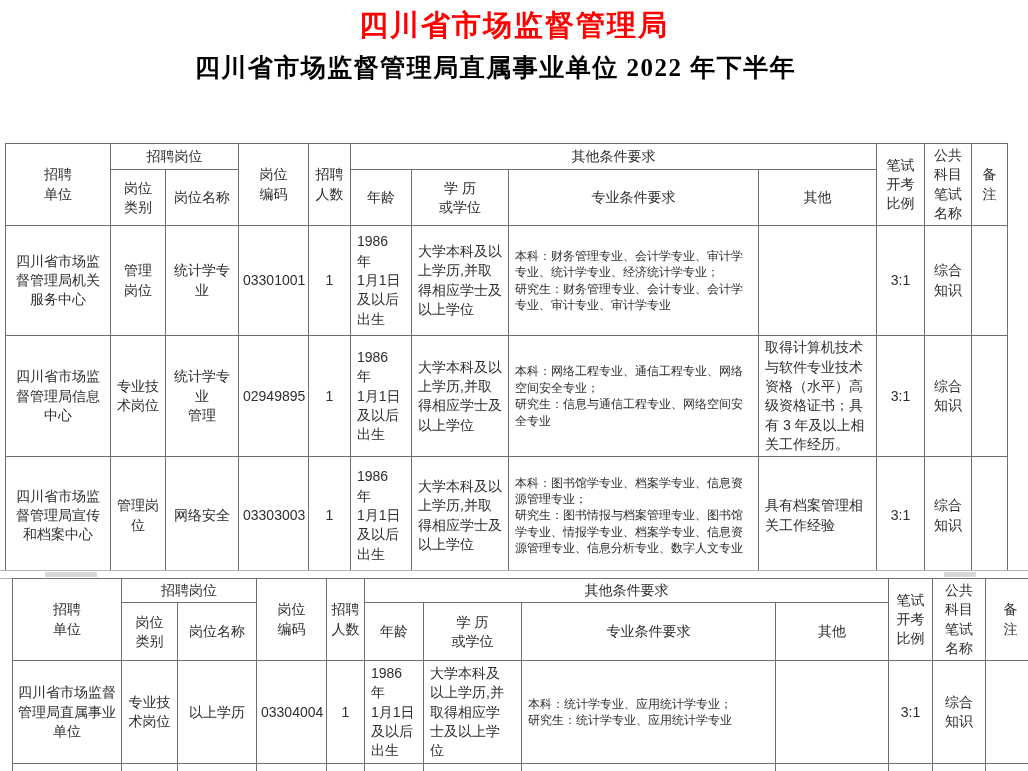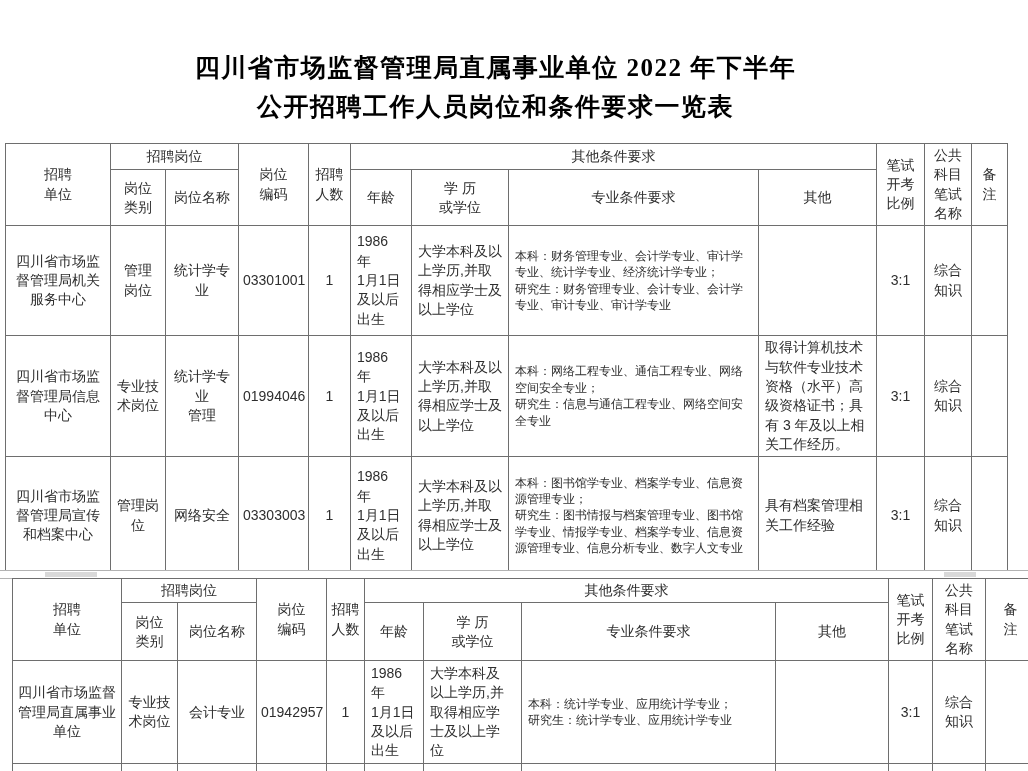--- a/index.html
+++ b/index.html
@@ -36,23 +36,23 @@
     border-top:1px solid #b3b3b3;border-bottom:1px solid #b3b3b3;background:#fff;}
   .sep-tab{position:absolute;background:#d9d9d9;height:5px;top:1px;}
   .sep-tab.lft{left:45px;width:52px;}
   .sep-tab.rgt{left:944px;width:32px;}
 </style>
 </head>
 <body>
 
 <div class="page">
 
+  <div class="org-title">四川省市场监督管理局</div>
   <div class="doc-title">
     <div>四川省市场监督管理局直属事业单位 2022 年下半年</div>
-    <div>公开招聘工作人员岗位和条件要求一览表</div>
   </div>
 
   <table id="table1">
     <colgroup>
       <col style="width:105px">
         <col style="width:55px">
         <col style="width:73px">
       <col style="width:70px">
         <col style="width:42px">
         <col style="width:61px">
@@ -112,21 +112,21 @@
       <td>综合
 知识</td>
       <td></td>
     </tr>
     <tr class="r1">
       <td>四川省市场监督管理局信息中心</td>
       <td>专业技
 术岗位</td>
       <td>统计学专业
 管理</td>
-      <td>01994046</td>
+      <td>02949895</td>
       <td>1</td>
       <td class="left">1986 年
 1月1日
 及以后
 出生</td>
       <td class="left">大学本科及以上学历,并取得相应学士及以上学位</td>
       <td class="left major">本科：网络工程专业、通信工程专业、网络空间安全专业；
 研究生：信息与通信工程专业、网络空间安全专业</td>
       <td class="left">取得计算机技术与软件专业技术资格（水平）高级资格证书；具有 3 年及以上相关工作经历。</td>
       <td>3:1</td>
@@ -204,22 +204,22 @@
       <td>年龄</td>
       <td>学 历
 或学位</td>
       <td>专业条件要求</td>
       <td>其他</td>
     </tr>
     <tr class="r3">
       <td>四川省市场监督管理局直属事业单位</td>
       <td>专业技
 术岗位</td>
-      <td>会计专业</td>
-      <td>01942957</td>
+      <td>以上学历</td>
+      <td>03304004</td>
       <td>1</td>
       <td class="left">1986 年
 1月1日
 及以后
 出生</td>
       <td class="left">大学本科及
 以上学历,并
 取得相应学
 士及以上学
 位</td>

